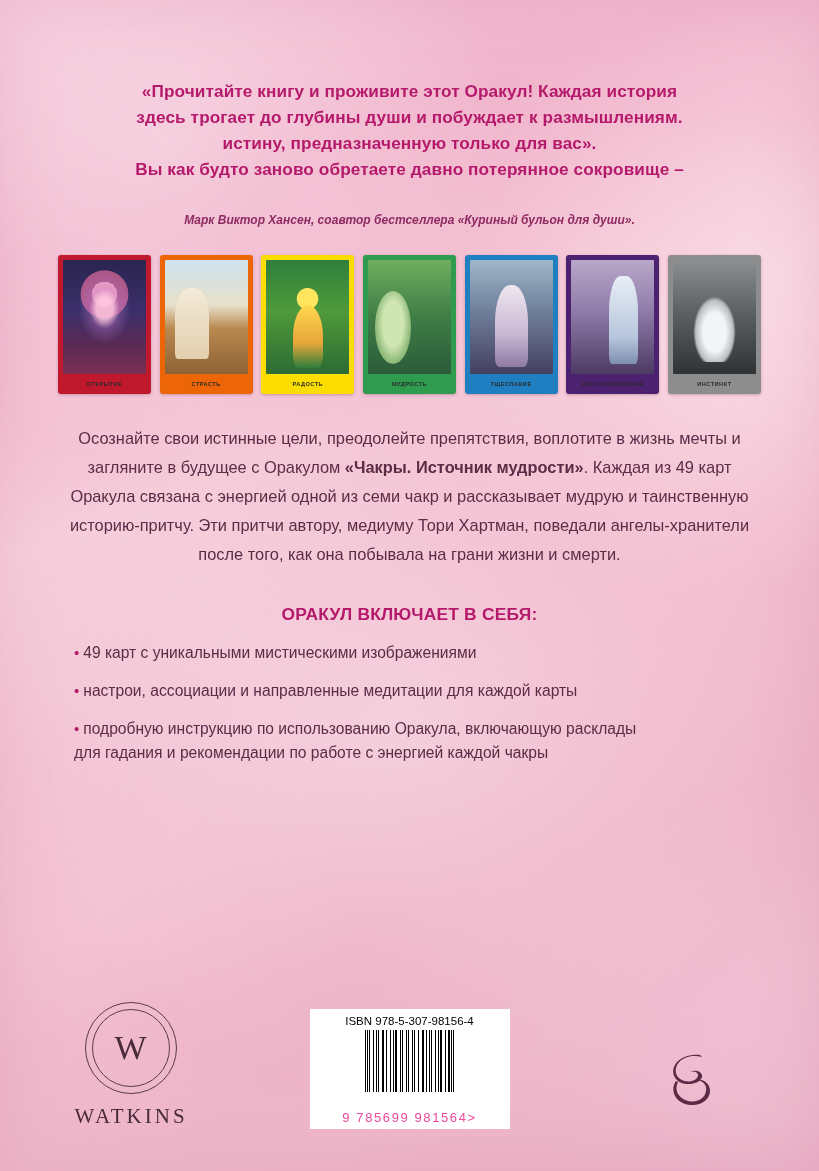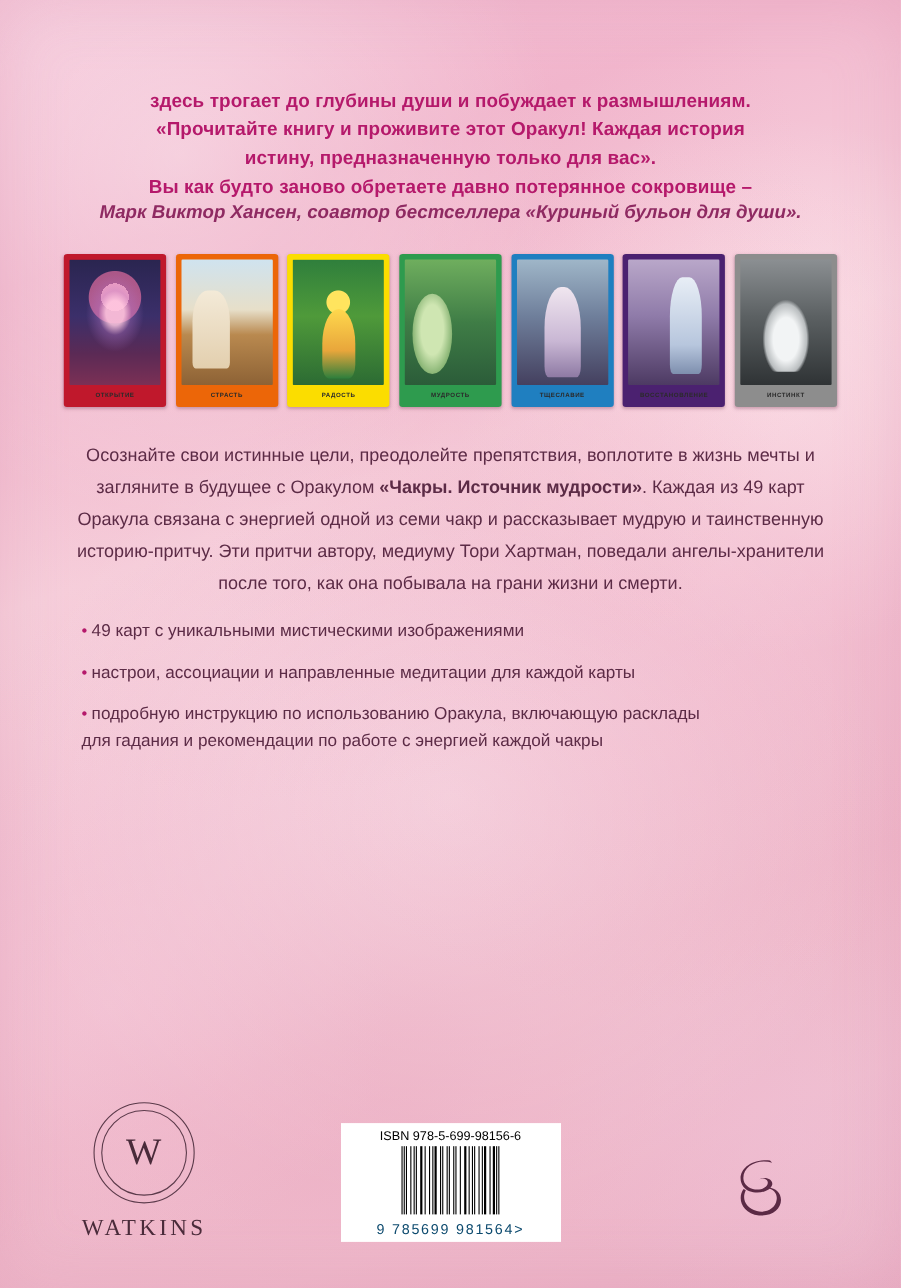--- a/index.html
+++ b/index.html
@@ -54,26 +54,26 @@
     margin-top: 78px;
     text-align: center;
     color: #b5196b;
     font-weight: bold;
     font-size: 17.2px;
     line-height: 1.52;
     letter-spacing: 0.1px;
   }
   .quote-line { display: block; }
   .quote-attrib {
-    margin-top: 0;
+    margin-top: 30px;
     text-align: center;
     color: #8f2a62;
     font-style: italic;
     font-weight: bold;
-    font-size: 17px;
+    font-size: 12px;
   }
 
   
   .cards {
     margin-top: 28px;
     display: flex;
     justify-content: space-between;
     align-items: flex-start;
     padding: 0 2px;
   }
@@ -284,46 +284,46 @@
     align-items: stretch;
     justify-content: center;
     gap: 0;
   }
   .barcode i {
     display: block;
     background: #000;
     height: 100%;
   }
   .barcode-digits {
-    margin-top: 6px;
+    margin-top: 18px;
     font-family: "Liberation Sans", sans-serif;
     font-size: 13px;
     letter-spacing: 1.6px;
-    color: #0c4a6e;
+    color: #ec4899;
     white-space: nowrap;
   }
 
   .eksmo {
     width: 150px;
     display: flex;
     align-items: center;
     justify-content: center;
     padding-bottom: 14px;
   }
   .eksmo svg { display: block; }
 </style>
 </head>
 <body>
 
 <div class="page">
   <div class="content">
 
     <div class="quote">
+      <span class="quote-line">«Прочитайте книгу и проживите этот Оракул! Каждая история</span>
       <span class="quote-line">здесь трогает до глубины души и побуждает к размышлениям.</span>
-      <span class="quote-line">«Прочитайте книгу и проживите этот Оракул! Каждая история</span>
       <span class="quote-line">истину, предназначенную только для вас».</span>
       <span class="quote-line">Вы как будто заново обретаете давно потерянное сокровище –</span>
     </div>
     <div class="quote-attrib">Марк Виктор Хансен, соавтор бестселлера «Куриный бульон для души».</div>
 
     <div class="cards">
 
       <div class="card" style="background:#c0182c;">
         <div class="card-art art-opening"></div>
         <div class="card-label">ОТКРЫТИЕ</div>
@@ -358,20 +358,21 @@
         <div class="card-art art-instinct"></div>
         <div class="card-label">ИНСТИНКТ</div>
       </div>
 
     </div>
 
     <div class="body-text">
       <span>Осознайте свои истинные цели, преодолейте препятствия, воплотите в жизнь мечты и загляните в будущее с Оракулом </span><b>«Чакры. Источник мудрости»</b><span>. Каждая из 49 карт Оракула связана с энергией одной из семи чакр и рассказывает мудрую и таинственную историю-притчу. Эти притчи автору, медиуму Тори Хартман, поведали ангелы-хранители после того, как она побывала на грани жизни и смерти.</span>
     </div>
 
+    <div class="section-heading">ОРАКУЛ ВКЛЮЧАЕТ В СЕБЯ:</div>
     <ul class="bullets">
       <li>
         <span class="dot">•</span><span class="lines"><span>49 карт с уникальными мистическими изображениями</span></span>
       </li>
       <li>
         <span class="dot">•</span><span class="lines"><span>настрои, ассоциации и направленные медитации для каждой карты</span></span>
       </li>
       <li>
         <span class="dot">•</span><span class="lines"><span>подробную инструкцию по использованию Оракула, включающую расклады</span><span class="l2">для гадания и рекомендации по работе с энергией каждой чакры</span></span>
       </li>
@@ -382,21 +383,21 @@
   <div class="footer">
 
     <div class="watkins">
       <div class="watkins-mark">
         <span>W</span>
       </div>
       <div class="watkins-name">WATKINS</div>
     </div>
 
     <div class="isbn-box">
-      <div class="isbn-text">ISBN 978-5-699-98156-6</div>
+      <div class="isbn-text">ISBN 978-5-307-98156-4</div>
       <div class="barcode" id="barcode">
           <i style="width: 1px; background: rgb(0, 0, 0);"></i>
           <i style="width: 1px; background: transparent;"></i>
           <i style="width: 1px; background: rgb(0, 0, 0);"></i>
           <i style="width: 1px; background: transparent;"></i>
           <i style="width: 1px; background: rgb(0, 0, 0);"></i>
           <i style="width: 3px; background: transparent;"></i>
           <i style="width: 1px; background: rgb(0, 0, 0);"></i>
           <i style="width: 2px; background: transparent;"></i>
           <i style="width: 1px; background: rgb(0, 0, 0);"></i>

